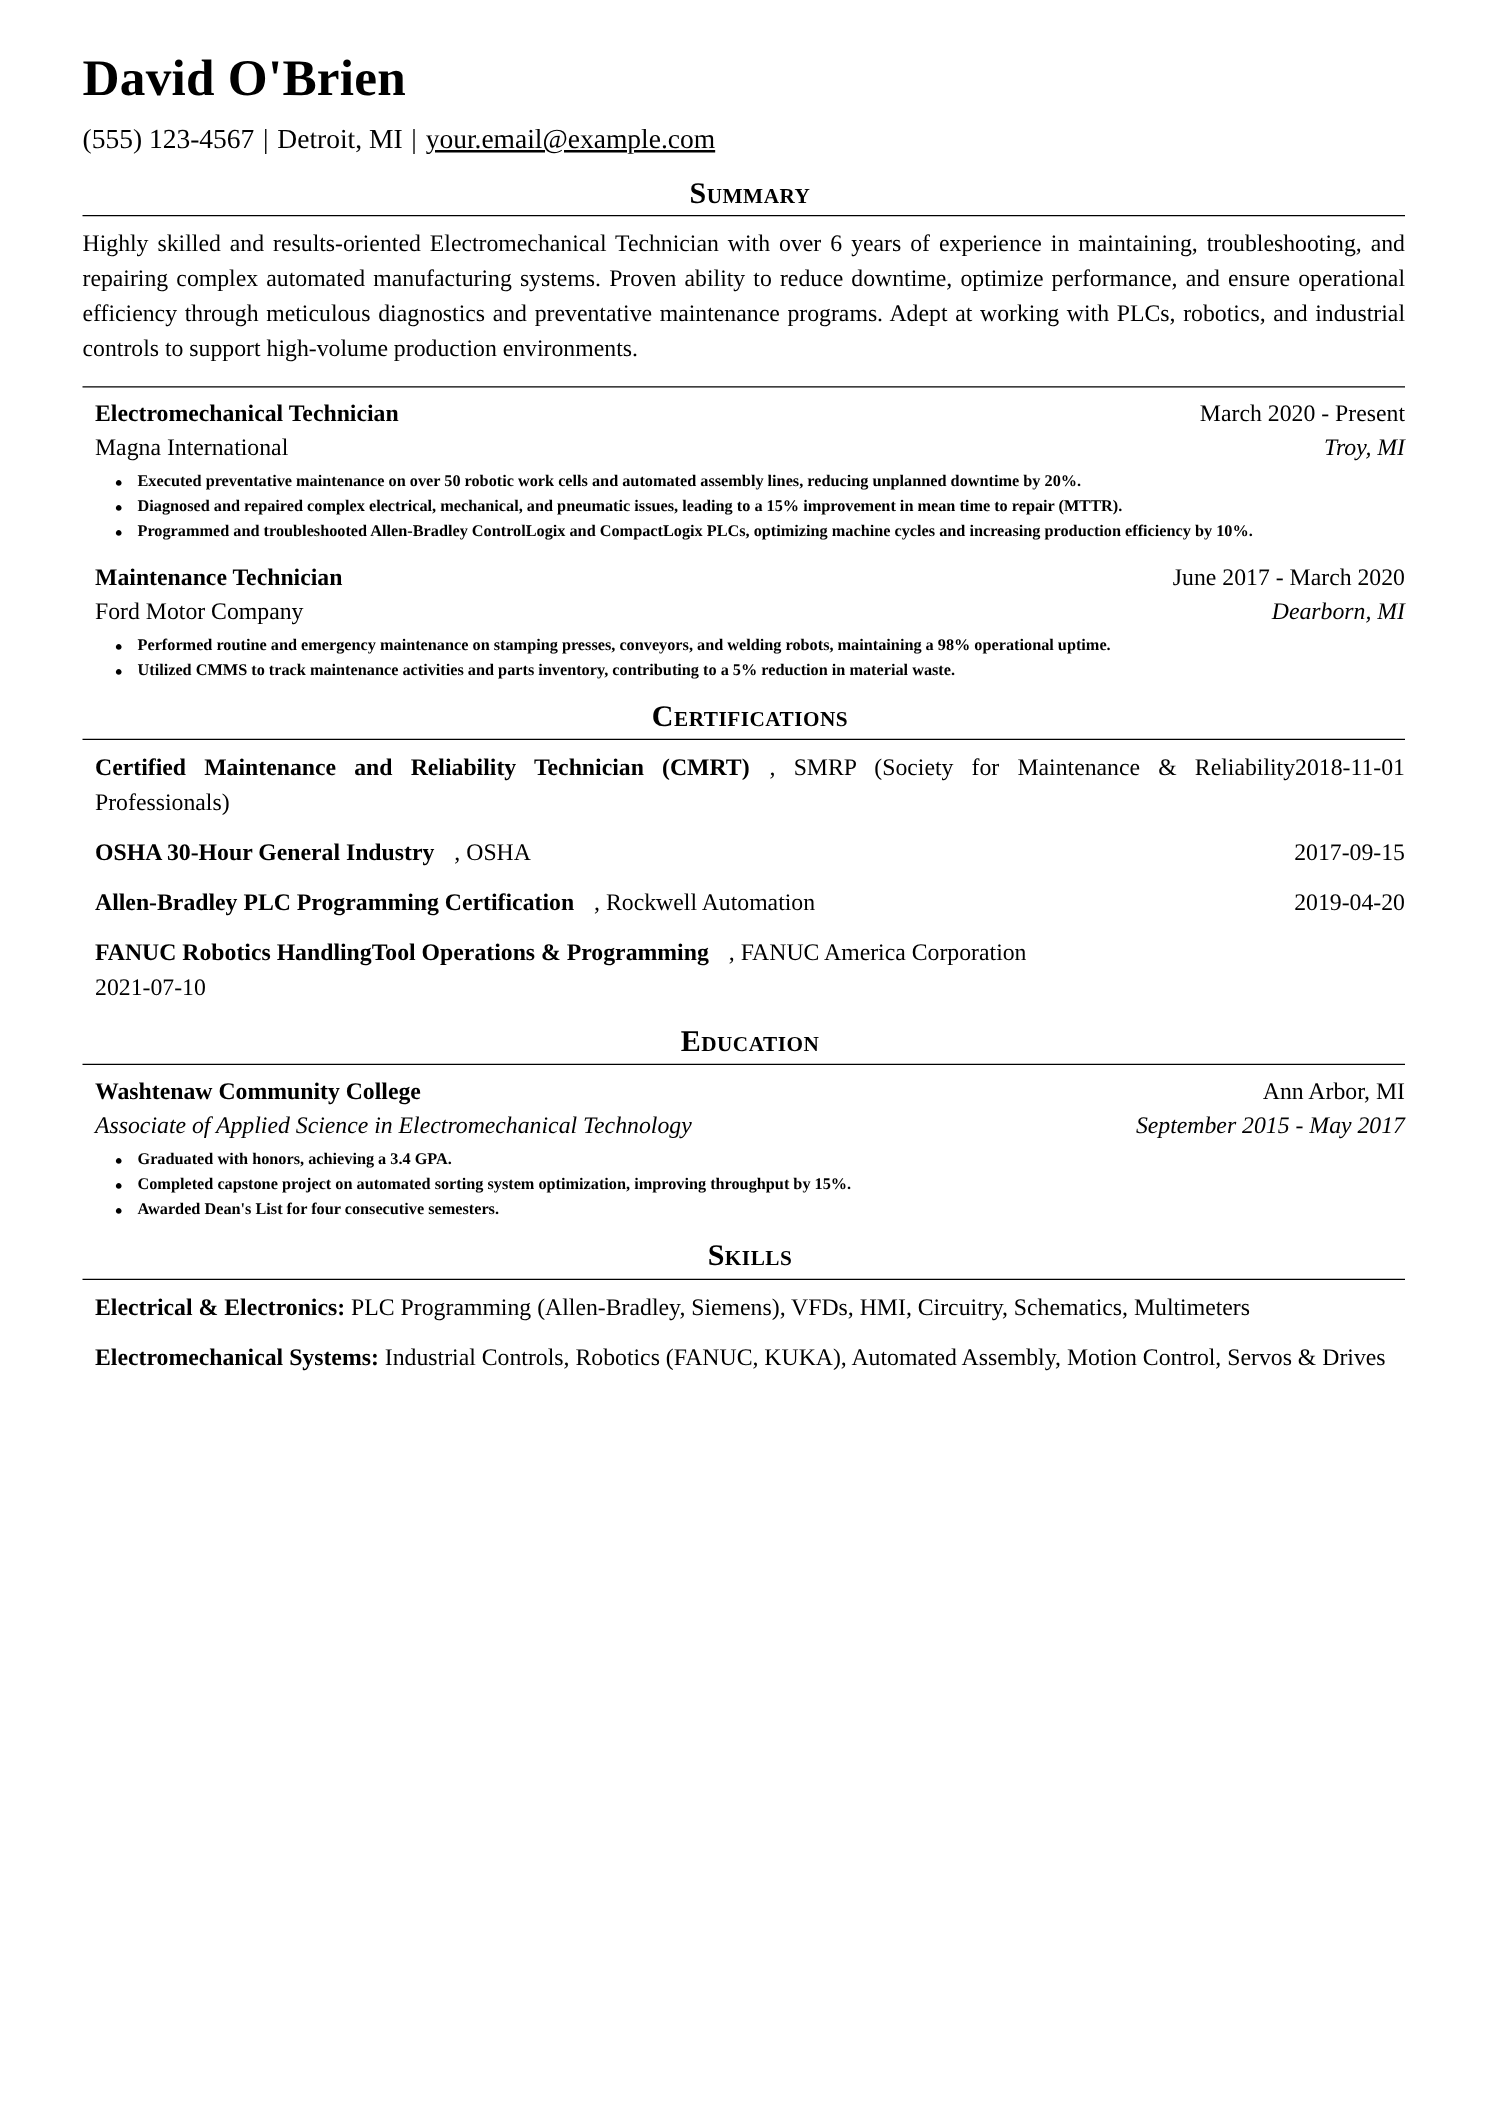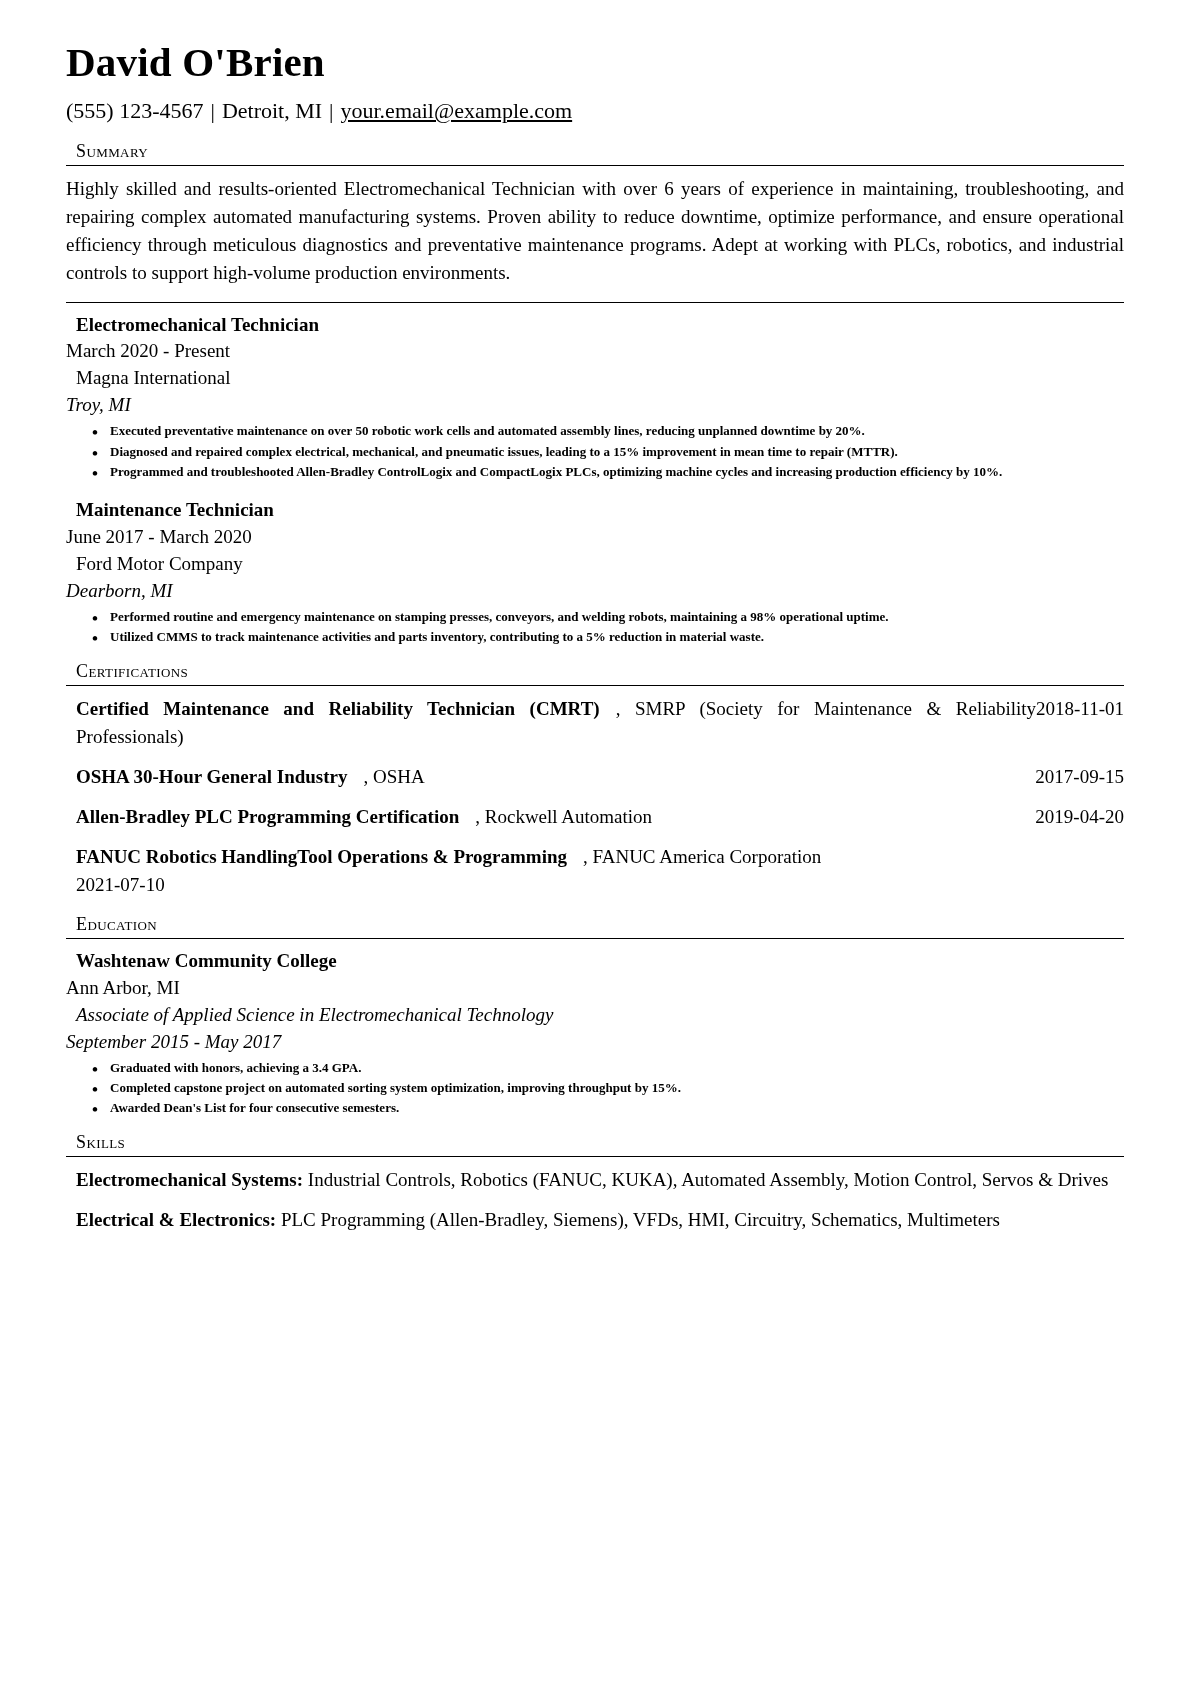--- a/index.html
+++ b/index.html
@@ -44,26 +44,27 @@
   .contact .email {
     text-decoration: underline;
     color: #000;
   }
 
   
   .section {
     margin-top: 15px;
   }
   .section-title {
-    font-size: 18px;
-    font-weight: normal;
+    font-size: 24px;
+    font-weight: bold;
     font-variant: small-caps;
     letter-spacing: 0.4px;
     line-height: 1.18;
     padding: 0 0 2px 10px;
+    text-align: center;
   }
   .rule {
     border: 0;
     border-top: 1.6px solid #000;
     margin: 1px 0 0 0;
     height: 0;
   }
   .section-body {
     margin-top: 9px;
   }
@@ -80,24 +81,23 @@
   
   .entry {
     margin-top: 2px;
   }
   .entry + .entry {
     margin-top: 16px;
   }
   .entry-row {
     display: flex;
     justify-content: space-between;
-    align-items: flex-start;
+    align-items: flex-end;
     font-size: 19px;
     line-height: 1.42;
-    flex-direction: column;
   }
   .entry-row .left-bold {
     font-weight: bold;
     padding-left: 10px;
   }
   .entry-row .left-plain {
     font-weight: normal;
     padding-left: 10px;
   }
   .entry-row .right-plain {
@@ -254,18 +254,18 @@
             <li>Awarded Dean's List for four consecutive semesters.</li>
           </ul>
         </div>
       </div>
   </div>
 
   <div class="section">
     <div class="section-title">Skills</div>
     <hr class="rule">
     <div class="section-body" id="skills-body">
+        <div class="skill-line"><span class="skill-cat">Electrical &amp; Electronics:</span><span class="skill-items"> PLC Programming (Allen-Bradley, Siemens), VFDs, HMI, Circuitry, Schematics, Multimeters</span></div>
         <div class="skill-line"><span class="skill-cat">Electromechanical Systems:</span><span class="skill-items"> Industrial Controls, Robotics (FANUC, KUKA), Automated Assembly, Motion Control, Servos &amp; Drives</span></div>
-        <div class="skill-line"><span class="skill-cat">Electrical &amp; Electronics:</span><span class="skill-items"> PLC Programming (Allen-Bradley, Siemens), VFDs, HMI, Circuitry, Schematics, Multimeters</span></div>
       </div>
   </div>
 
 </div>
 
 </body></html>

